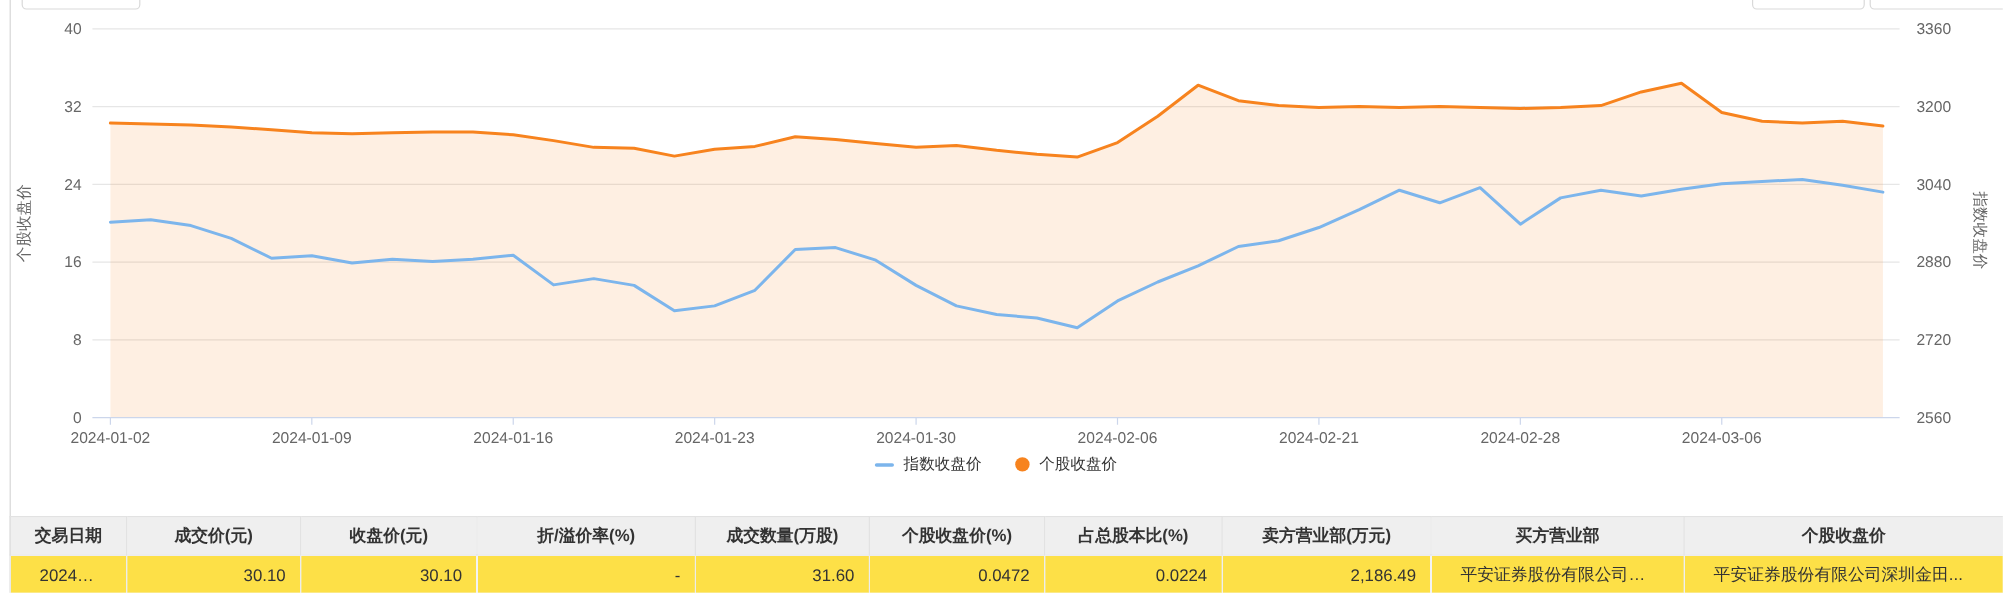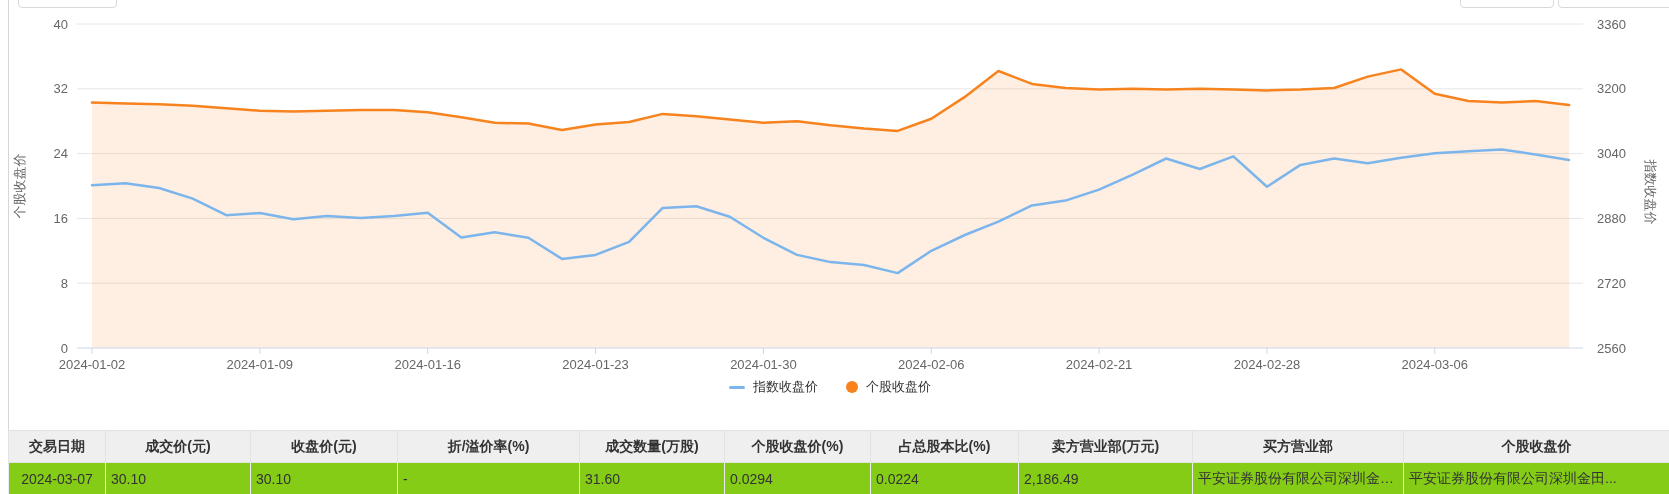--- a/index.html
+++ b/index.html
@@ -26,26 +26,26 @@
   .legend-dot  { width:12px; height:12px; border-radius:50%; }
   table.block-trades {
     position:absolute; top:430px; left:8px; width:1661px;
     border-collapse:collapse; table-layout:fixed; font-size:14px; color:#333;
   }
   table.block-trades th {
     background:#efefef; font-weight:bold; height:32px; padding:0 12px;
     border:1px solid #e2e2e2; white-space:nowrap; overflow:hidden;
   }
   table.block-trades td {
-    background:#84cc16; height:32px; padding:0 5px;
+    background:#fde047; height:32px; padding:0 24px;
     border-left:1px solid #ececec; border-right:1px solid #ececec; border-bottom:1px solid #ececec;
     white-space:nowrap; overflow:hidden; text-overflow:ellipsis;
   }
   .al-c { text-align:center; }
-  .al-r { text-align:left; padding-right:12px !important; }
+  .al-r { text-align:right; padding-right:12px !important; }
   .al-l { text-align:left; }
 </style>
 </head>
 <body>
 
 <div class="page-left-border"></div>
 
 <div id="cut-left" class="cut-box"></div>
 <div id="cut-right-1" class="cut-box"></div>
 <div id="cut-right-2" class="cut-box"></div>
@@ -132,20 +132,20 @@
         <th class="al-c">个股收盘价</th>
       </tr>
     </thead>
   <tbody id="table-body">
       <tr>
         <td class="al-c">2024-03-07</td>
         <td class="al-r">30.10</td>
         <td class="al-r">30.10</td>
         <td class="al-r">-</td>
         <td class="al-r">31.60</td>
-        <td class="al-r">0.0294</td>
+        <td class="al-r">0.0472</td>
         <td class="al-r">0.0224</td>
         <td class="al-r">2,186.49</td>
         <td class="al-l">平安证券股份有限公司深圳金田...</td>
         <td class="al-l">平安证券股份有限公司深圳金田...</td>
       </tr>
     </tbody>
 </table>
 
 </body></html>

